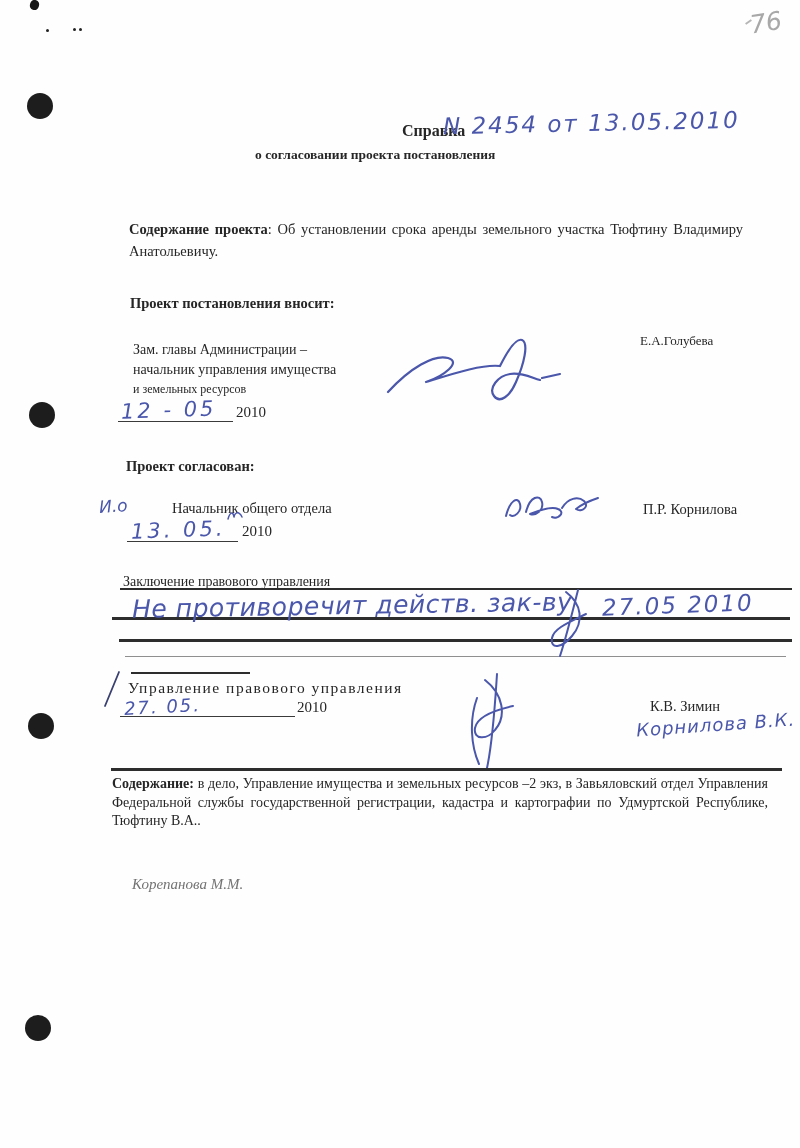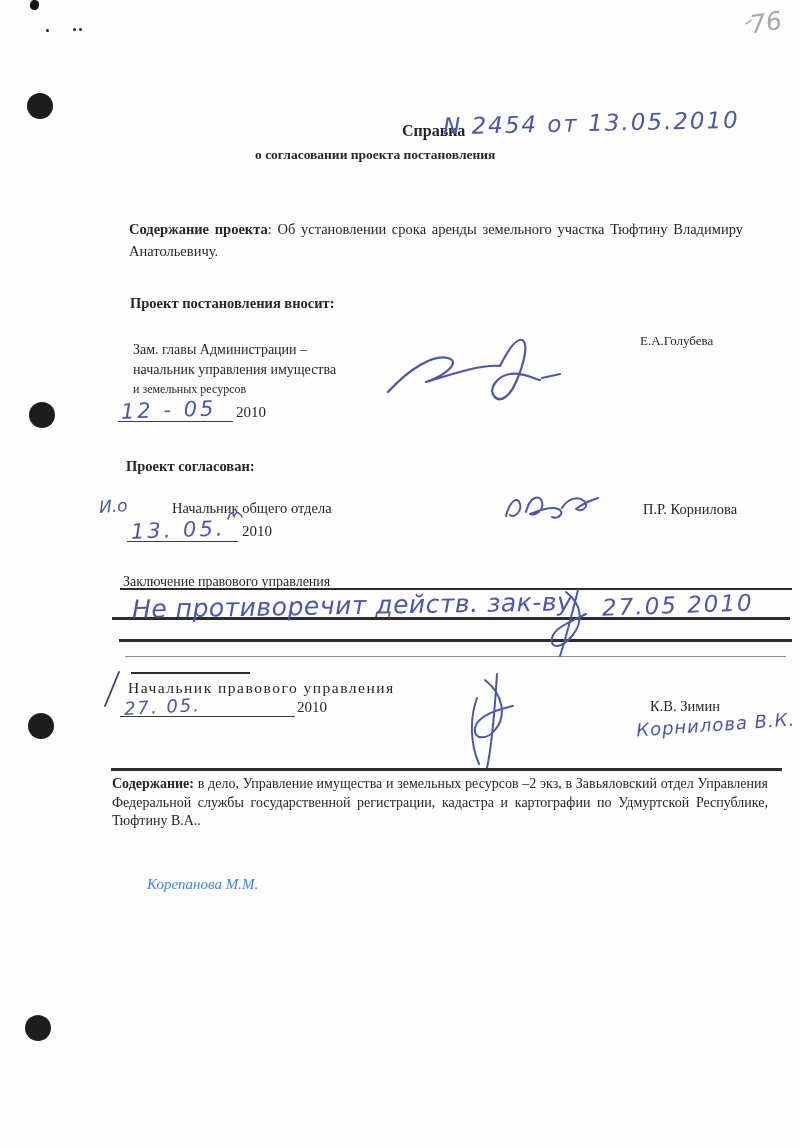--- a/index.html
+++ b/index.html
@@ -91,32 +91,32 @@
   <div class="abs hw" style="left:132px;top:591px;font-size:25px;letter-spacing:0.5px;transform:rotate(-1deg);">Не противоречит действ. зак-ву</div>
   <svg class="abs sig" style="left:538px;top:586px;" width="60" height="75" viewBox="0 0 60 75">
     <path stroke-width="2" d="M28,6 C44,18 46,36 34,50 C24,62 12,64 14,52 C16,42 32,36 48,28 M40,4 C34,28 28,52 22,70"></path>
   </svg>
   <div class="abs hw" style="left:602px;top:592px;font-size:23px;letter-spacing:2px;transform:rotate(-2deg);">27.05 2010</div>
 
   <svg class="abs" style="left:102px;top:670px;" width="20" height="38" viewBox="0 0 20 38">
     <path d="M17,2 L3,36" fill="none" stroke="#3a4070" stroke-width="1.8" stroke-linecap="round"></path>
   </svg>
   <div class="rule" style="left:131px;top:672px;width:119px;height:2px;"></div>
-  <div class="abs" style="left:128px;top:679px;font-size:15.5px;letter-spacing:1.5px;">Начальник правового управления</div>
+  <div class="abs" style="left:128px;top:679px;font-size:15.5px;letter-spacing:1.5px;">Управление правового управления</div>
 
   <div class="abs hw" style="left:124px;top:696px;font-size:18px;letter-spacing:2px;transform:rotate(-3deg);">27. 05.</div>
   <div class="uline" style="left:120px;top:716px;width:175px;"></div>
   <div class="abs" style="left:297px;top:699px;font-size:15px;">2010</div>
 
   <svg class="abs sig" style="left:455px;top:668px;" width="75" height="105" viewBox="0 0 75 105">
     <path stroke-width="2" d="M30,12 C48,26 52,48 40,62 C32,72 18,72 20,60 C22,48 40,42 58,38 M42,6 C40,36 38,72 32,100 M22,30 C14,52 16,78 24,96"></path>
   </svg>
   <div class="abs" style="left:650px;top:698px;font-size:14.5px;">К.В. Зимин</div>
   <div class="abs hw" style="left:636px;top:714px;font-size:18px;letter-spacing:1px;transform:rotate(-4deg);">Корнилова В.К.</div>
 
   <div class="rule" style="left:111px;top:768px;width:671px;height:3px;"></div>
   <div class="abs para" style="left:112px;top:775px;width:656px;font-size:14px;line-height:18.7px;">
     <span class="b">Содержание:</span><span> в дело, Управление имущества и земельных ресурсов –2 экз, в Завьяловский отдел Управления Федеральной службы государственной регистрации, кадастра и картографии по Удмуртской Республике, Тюфтину В.А..</span>
   </div>
 
-  <div class="abs" style="left:132px;top:876px;font-size:15px;font-style:italic;color:#3b82f6;margin-left:15px;">Корепанова М.М.</div>
+  <div class="abs" style="left:132px;top:876px;font-size:15px;font-style:italic;color:#737373;">Корепанова М.М.</div>
 
 </div>
 
 </body></html>

